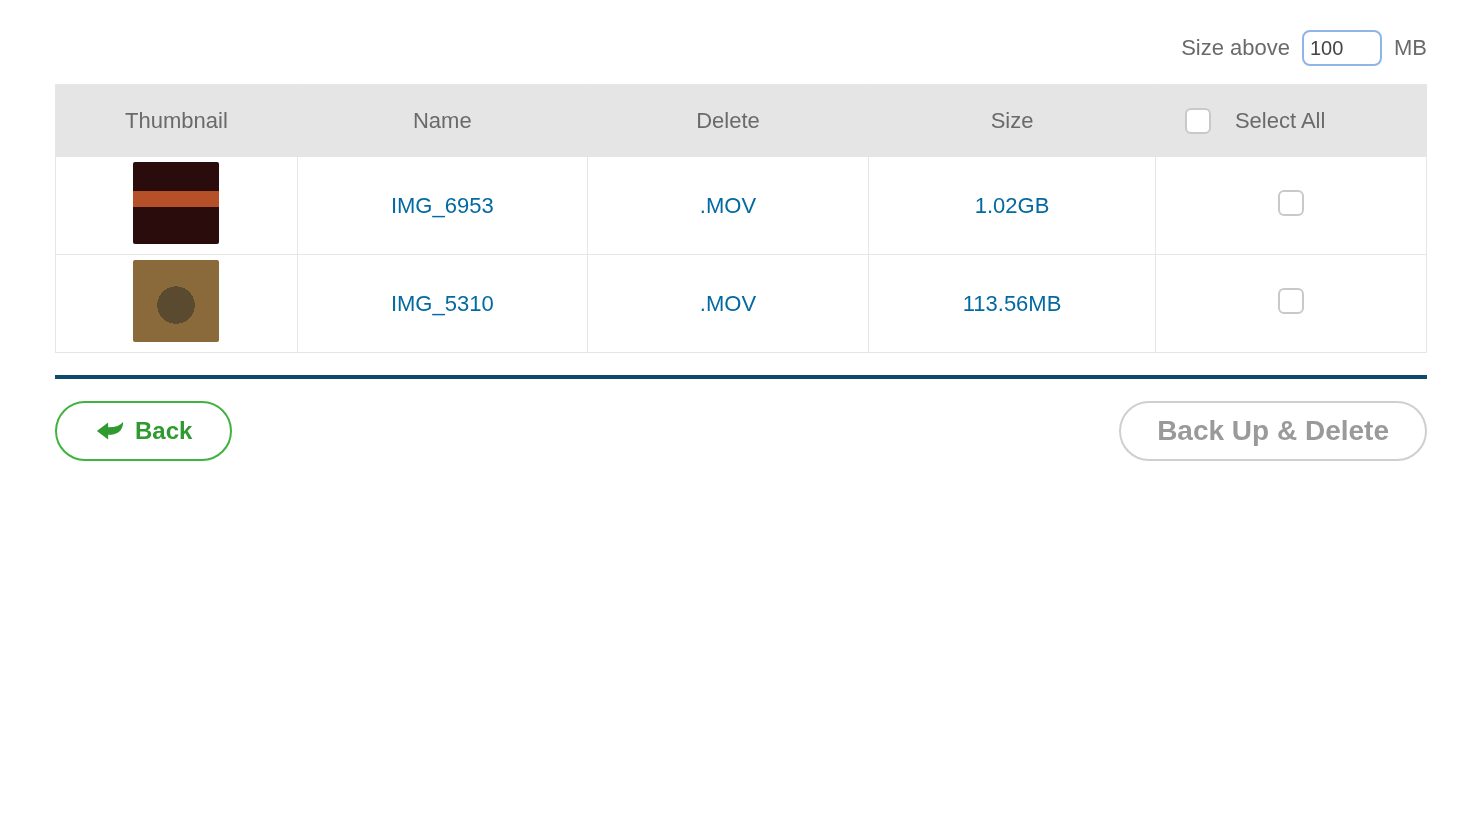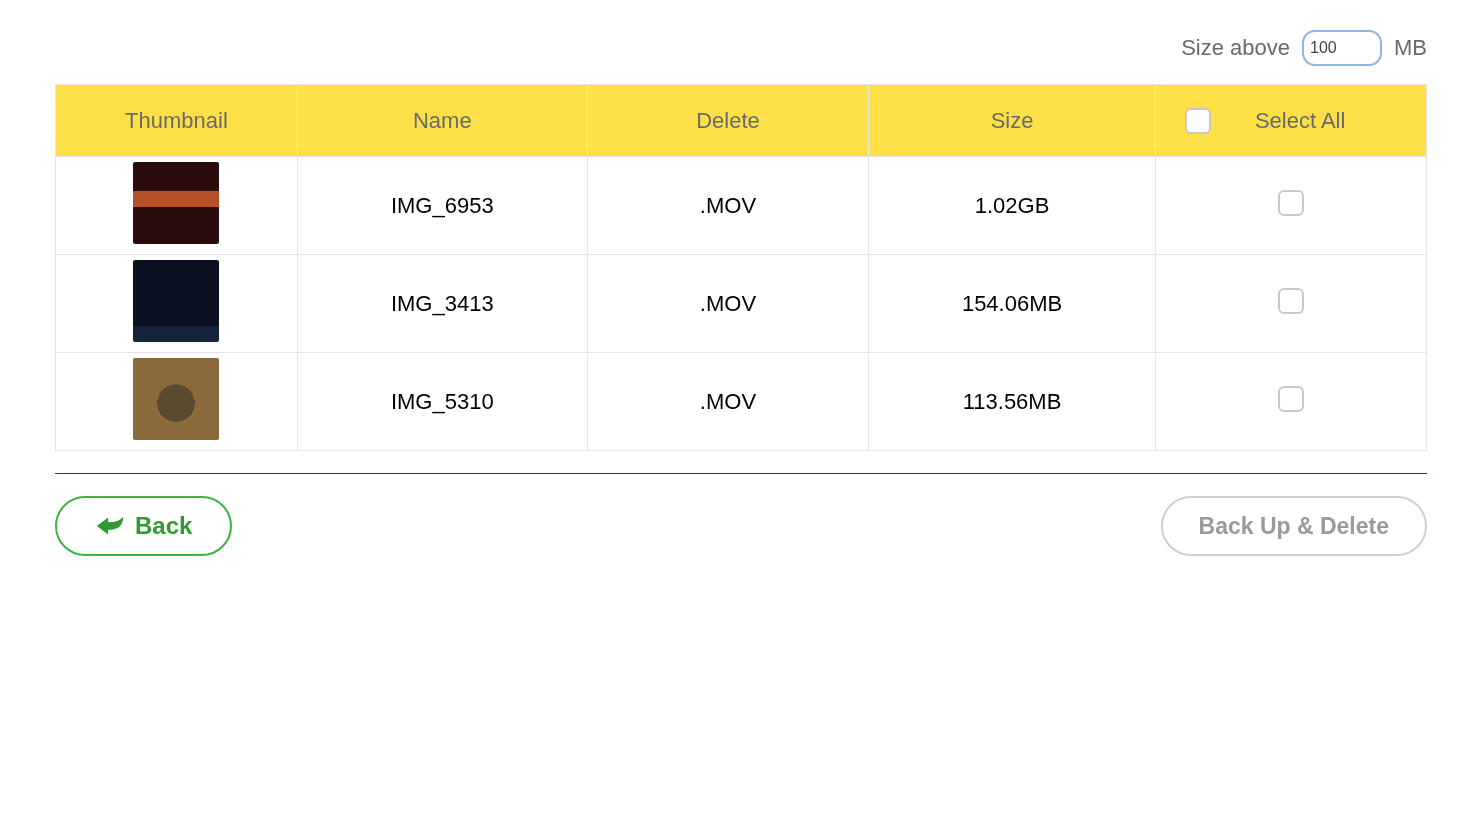--- a/index.html
+++ b/index.html
@@ -15,62 +15,62 @@
     justify-content: flex-end;
     align-items: center;
     gap: 12px;
     margin-bottom: 18px;
     font-size: 22px;
     color: #6a6a6a;
   }
   .filter-input {
     width: 80px;
     height: 36px;
-    font-size: 16px;
+    font-size: 20px;
     color: #444;
     border: 2px solid #8fb5e6;
-    border-radius: 13px;
+    border-radius: 8px;
     padding: 2px 6px;
     text-align: left;
     outline: none;
   }
   table.file-table {
     width: 100%;
     border-collapse: collapse;
     border: 1px solid #e6e6e6;
   }
   table.file-table th,
   table.file-table td {
     border: 1px solid #e6e6e6;
     text-align: center;
     vertical-align: middle;
   }
   table.file-table th {
     height: 72px;
     font-weight: 400;
     font-size: 22px;
     color: #6a6a6a;
-    background: #fde047;
+    background: #e5e5e5;
   }
   table.file-table td {
     height: 98px;
     font-size: 22px;
-    color: #000000;
+    color: #0369a1;
   }
   .col-thumb { width: 232px; }
   .col-name  { width: 278px; }
   .col-format{ width: 270px; }
   .col-size  { width: 275px; }
   .col-select{ width: 260px; }
   .select-all-head {
     display: flex;
     align-items: center;
     justify-content: flex-start;
     padding-left: 28px;
-    gap: 44px;
+    gap: 24px;
   }
   .custom-checkbox {
     width: 26px;
     height: 26px;
     border: 2px solid #c9c9c9;
     border-radius: 6px;
     background: #fff;
     display: inline-block;
     cursor: pointer;
   }
@@ -80,21 +80,21 @@
     display: inline-block;
     border-radius: 2px;
   }
   .thumb-0 { background: linear-gradient(180deg,#2a0c0c 0 35%, #b55028 35% 55%, #2a0c0c 55% 100%); }
   .thumb-1 { background: linear-gradient(180deg,#6e5a3e 0 30%, #a83a3a 30% 65%, #7a5a36 65% 100%); }
   .thumb-2 { background: linear-gradient(180deg,#d6cfc2 0 45%, #b8a37a 45% 100%); }
   .thumb-3 { background: linear-gradient(180deg,#0a1020 0 80%, #14223a 80% 100%); }
   .thumb-4 { background: radial-gradient(circle at 50% 55%, #5a4a30 0 30%, #8a6a3a 30% 100%); }
   .footer-bar {
     margin-top: 22px;
-    border-top: 1px solid #0c4a6e;
+    border-top: 4px solid #0c4a6e;
     padding-top: 22px;
     display: flex;
     justify-content: space-between;
     align-items: center;
   }
   .back-btn {
     display: inline-flex;
     align-items: center;
     gap: 10px;
     border: 2px solid #3fb23f;
@@ -111,21 +111,21 @@
   .backup-btn {
     display: inline-flex;
     align-items: center;
     justify-content: center;
     border: 2px solid #cfcfcf;
     color: #9a9a9a;
     background: #fff;
     border-radius: 999px;
     height: 60px;
     padding: 0 36px;
-    font-size: 23px;
+    font-size: 28px;
     font-weight: 700;
     cursor: pointer;
   }
 </style>
 </head>
 <body>
 
 <div class="filter-bar">
   <span>Size above</span>
   <input class="filter-input" type="text" value="100" style="">
@@ -149,27 +149,20 @@
   </thead>
   <tbody>
     <tr>
       <td><span class="thumb thumb-0"></span></td>
       <td>IMG_6953</td>
       <td>.MOV</td>
       <td>1.02GB</td>
       <td><span class="custom-checkbox"></span></td>
     </tr>
     <tr>
-      <td><span class="thumb thumb-3"></span></td>
-      <td>IMG_3413</td>
-      <td>.MOV</td>
-      <td>154.06MB</td>
-      <td><span class="custom-checkbox"></span></td>
-    </tr>
-    <tr>
       <td><span class="thumb thumb-4"></span></td>
       <td>IMG_5310</td>
       <td>.MOV</td>
       <td>113.56MB</td>
       <td><span class="custom-checkbox"></span></td>
     </tr>
   </tbody>
 </table>
 
 <div class="footer-bar">

